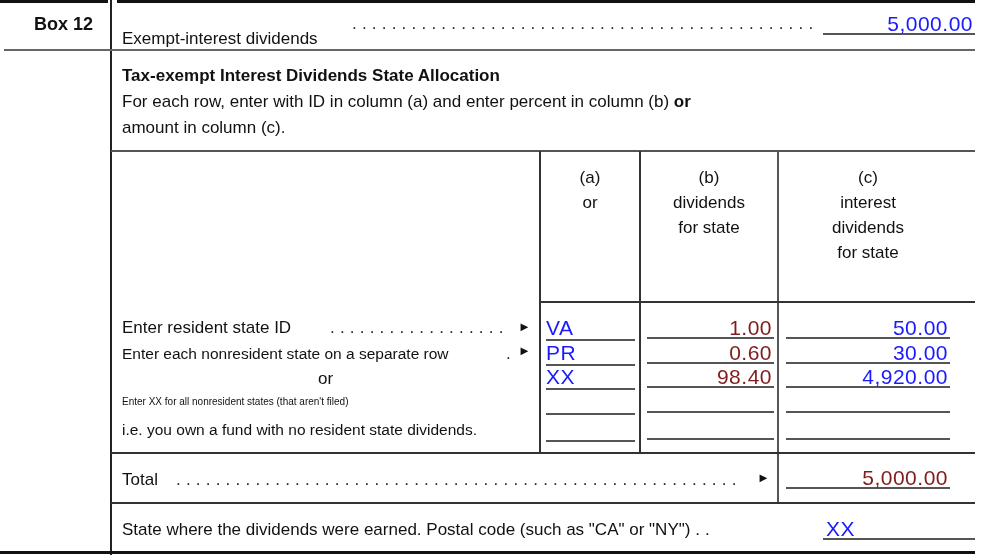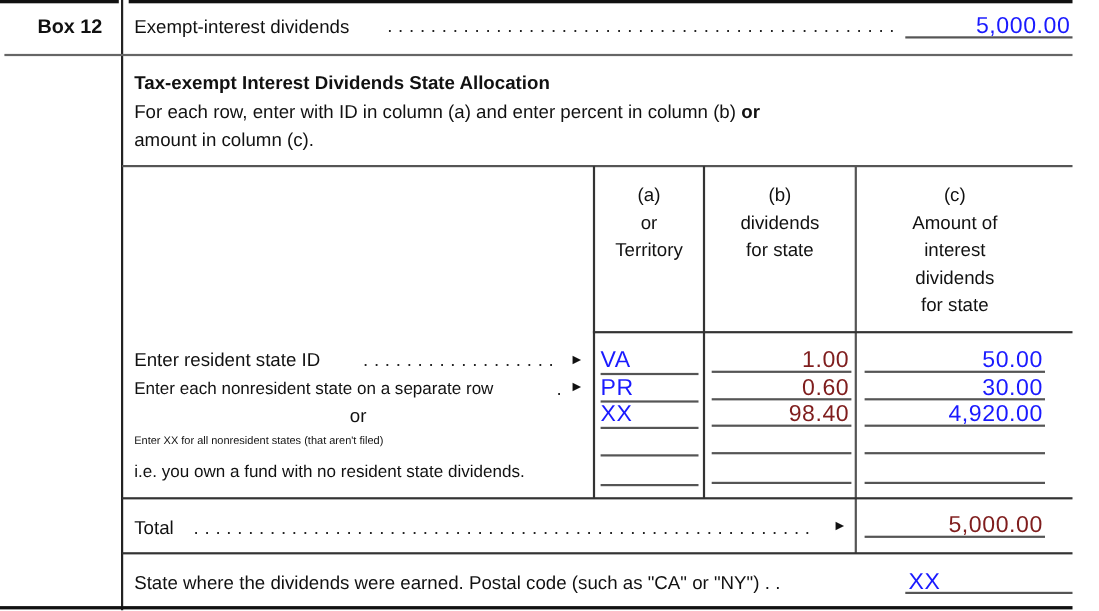--- a/index.html
+++ b/index.html
@@ -21,21 +21,21 @@
   .label { white-space: nowrap; }
 </style>
 </head>
 <body>
 
 <div class="abs thick" style="left:0; top:0; width:108px;"></div>
 <div class="abs thick" style="left:117px; top:0; width:858px;"></div>
 <div class="vline" style="left:110px; top:0; height:555px; background:#222;"></div>
 
 <div class="abs label" style="left:34px; top:14px; font-weight:bold; font-size:18px;">Box 12</div>
-<div class="abs label" style="left:122px; top:15px;">Exempt-interest dividends</div>
+<div class="abs label" style="left:122px; top:29px;">Exempt-interest dividends</div>
 <div class="abs dots" style="left:352px; top:14px; width:465px;">........................................................................</div>
 <div class="field right mono blue" style="left:823px; top:13px; width:152px;">
   <span>5,000.00</span>
 </div>
 <div class="hline" style="left:4px; top:49px; width:971px; background:#666;"></div>
 
 <div class="abs label" style="left:122px; top:66px; font-weight:bold;">Tax-exempt Interest Dividends State Allocation</div>
 <div class="abs label" style="left:122px; top:92px;">
   <span>For each row, enter with ID in column (a) and enter percent in column (b)</span>
   <b>or</b>
@@ -45,30 +45,28 @@
 <div class="hline" style="left:111px; top:150px; width:864px;"></div>
 <div class="vline" style="left:539px; top:151px; height:302px;"></div>
 <div class="vline" style="left:639px; top:151px; height:302px;"></div>
 <div class="vline" style="left:777px; top:151px; height:352px; background:#555;"></div>
 <div class="hline" style="left:539px; top:301px; width:436px; background:#333;"></div>
 <div class="hline" style="left:111px; top:452px; width:864px; background:#333;"></div>
 
 <div class="hdr" style="left:541px; top:165px; width:98px;">
   <div>(a)</div>
   <div>or</div>
-  <div>Territory</div>
 </div>
 <div class="hdr" style="left:641px; top:165px; width:136px;">
   <div>(b)</div>
   <div>dividends</div>
   <div>for state</div>
 </div>
 <div class="hdr" style="left:779px; top:165px; width:178px;">
   <div>(c)</div>
-  <div>Amount of</div>
   <div>interest</div>
   <div>dividends</div>
   <div>for state</div>
 </div>
 
 <div class="abs label" style="left:122px; top:318px;">
   <span>Enter resident state ID</span>
 </div>
 <div class="abs dots" style="left:330px; top:318px; width:186px;">..................</div>
 <div class="abs arrow" style="left:518px; top:319px;">►</div>

